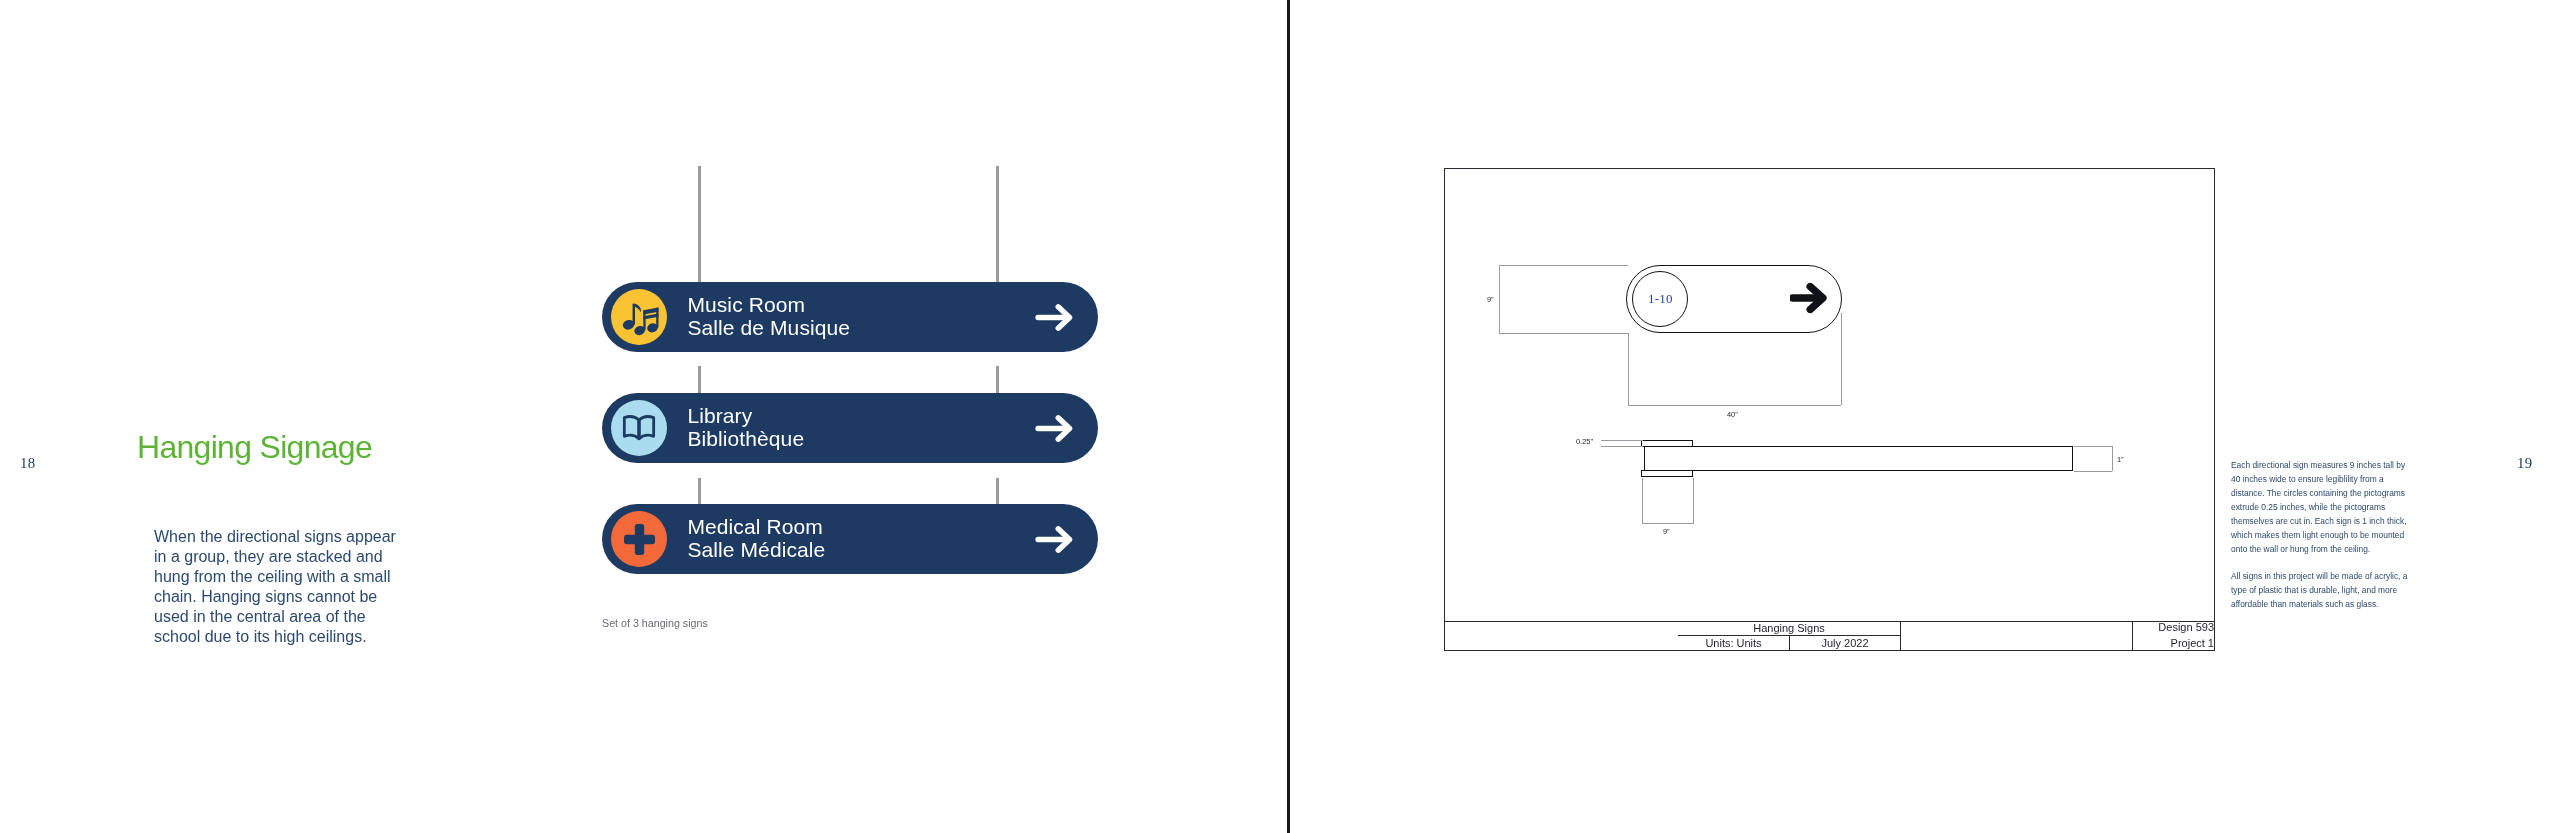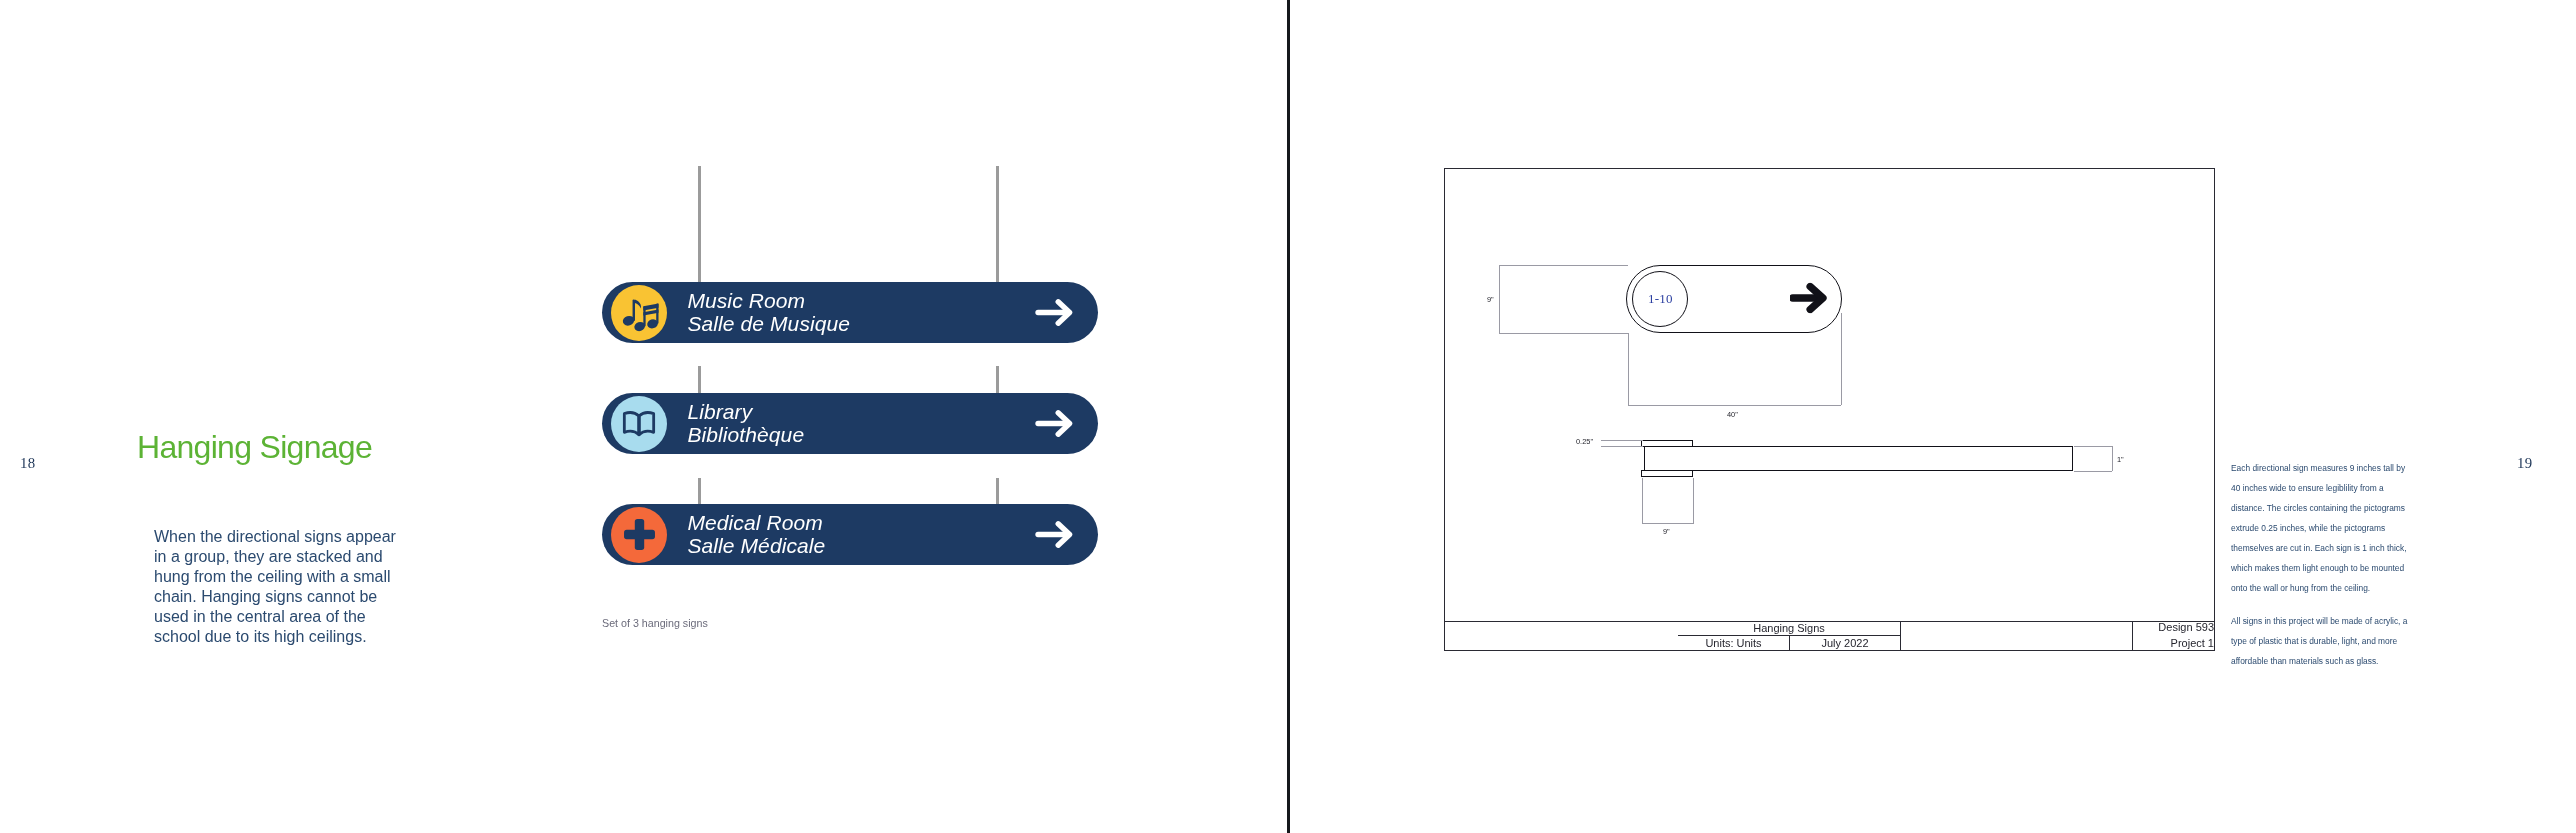--- a/index.html
+++ b/index.html
@@ -72,29 +72,28 @@
   .rod-mid-a { left: 698px; top: 366px; height: 32px; }
   .rod-mid-b { left: 996px; top: 366px; height: 32px; }
   .rod-low-a { left: 698px; top: 478px; height: 32px; }
   .rod-low-b { left: 996px; top: 478px; height: 32px; }
 
   
   .sign {
     position: absolute;
     left: 602px;
     width: 496px;
-    height: 61px;
+    height: 70px;
     border-radius: 36px;
     background: #1d3a63;
     display: flex;
     align-items: center;
     box-sizing: border-box;
     padding-left: 9.4px;
     padding-right: 17.4px;
-    font-style: italic;
   }
   .sign-1 { top: 282px; }
   .sign-2 { top: 393px; }
   .sign-3 { top: 504px; }
 
   .pictogram {
     width: 56px;
     height: 56px;
     border-radius: 50%;
     flex: 0 0 56px;
@@ -262,21 +261,21 @@
   .tb-half + .tb-half { border-left: 0.8px solid #2a2a33; }
   .tb-right-line { line-height: 1.45; }
 
   
   .right-copy {
     position: absolute;
     left: 2231px;
     top: 458px;
     width: 182px;
     font-size: 8.4px;
-    line-height: 20px;
+    line-height: 14px;
     color: #2b4a6f;
   }
   .right-copy p { margin: 0 0 13.4px 0; }
   .right-copy p:last-child { margin-bottom: 0; }
 </style>
 </head>
 <body>
 
 <div class="spread-divider"></div>
 

